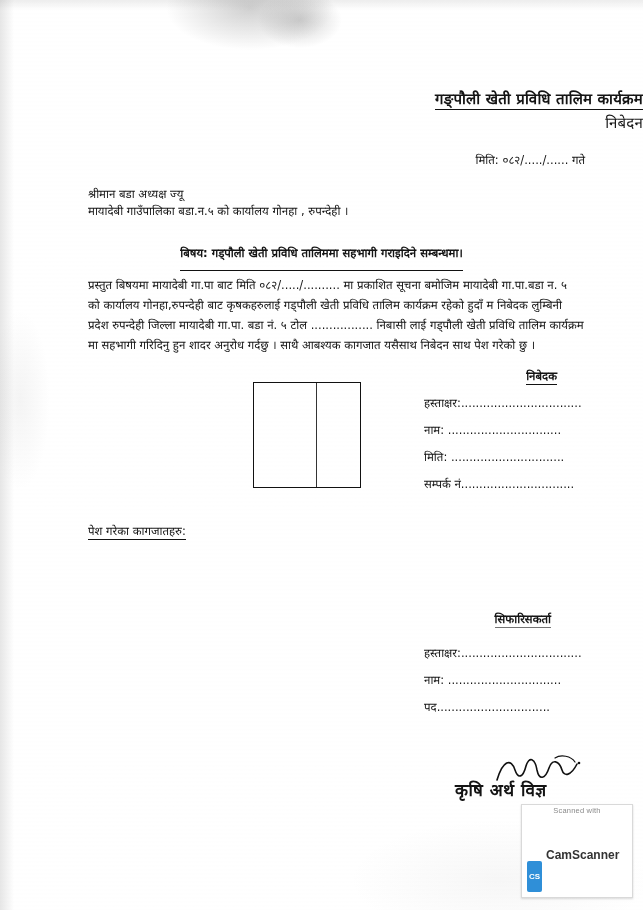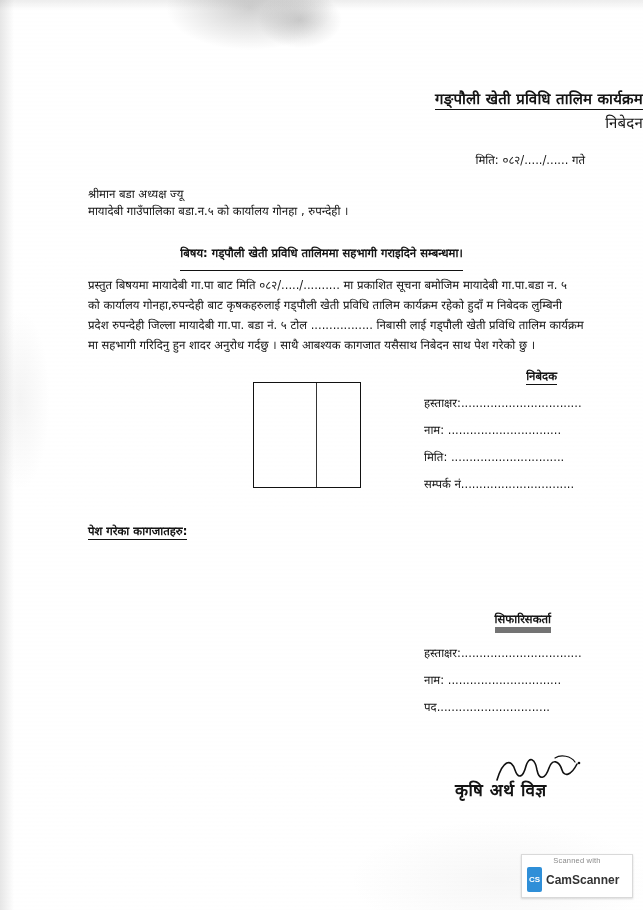--- a/index.html
+++ b/index.html
@@ -141,21 +141,21 @@
     left: 62px; top: 0; bottom: 0;
     width: 0;
     border-left: 1px solid #333;
   }
 
   .docs-head {
     position: absolute;
     left: 88px;
     top: 523px;
     font-size: 11.5px;
-    font-weight: bold;
+    font-weight: normal;
   }
   .docs-head span {
     border-bottom: 1px solid #111;
     padding-bottom: 1px;
   }
   .docs-list {
     position: absolute;
     left: 110px;
     top: 548px;
     font-size: 11.5px;
@@ -163,21 +163,21 @@
   }
 
   .recommender-head {
     position: absolute;
     right: 92px;
     top: 611px;
     font-size: 11.5px;
     font-weight: bold;
   }
   .recommender-head span {
-    border-bottom: 6px solid #737373;
+    border-bottom: 1px solid #737373;
     padding-bottom: 1px;
   }
 
   .signature {
     position: absolute;
     left: 455px;
     top: 778px;
     font-size: 17px;
     font-weight: bold;
     letter-spacing: 0.5px;
@@ -209,30 +209,31 @@
     letter-spacing: 0.2px;
     margin-bottom: 2px;
     font-family: "Liberation Sans", sans-serif;
   }
   .watermark .brandrow {
     display: flex;
     align-items: center;
     gap: 4px;
   }
   .watermark .cs-badge {
-    width: 15px; height: 25px;
+    width: 15px; height: 31px;
     background: #2f8fd8;
     color: #fff;
     font-size: 8px;
     font-weight: bold;
     display: flex;
     align-items: center;
     justify-content: center;
     border-radius: 2px;
     font-family: "Liberation Sans", sans-serif;
+    margin-top: 44px;
   }
   .watermark .brandname {
     font-size: 12px;
     font-weight: bold;
     color: #333;
     font-family: "Liberation Sans", sans-serif;
   }
 </style>
 </head>
 <body>

